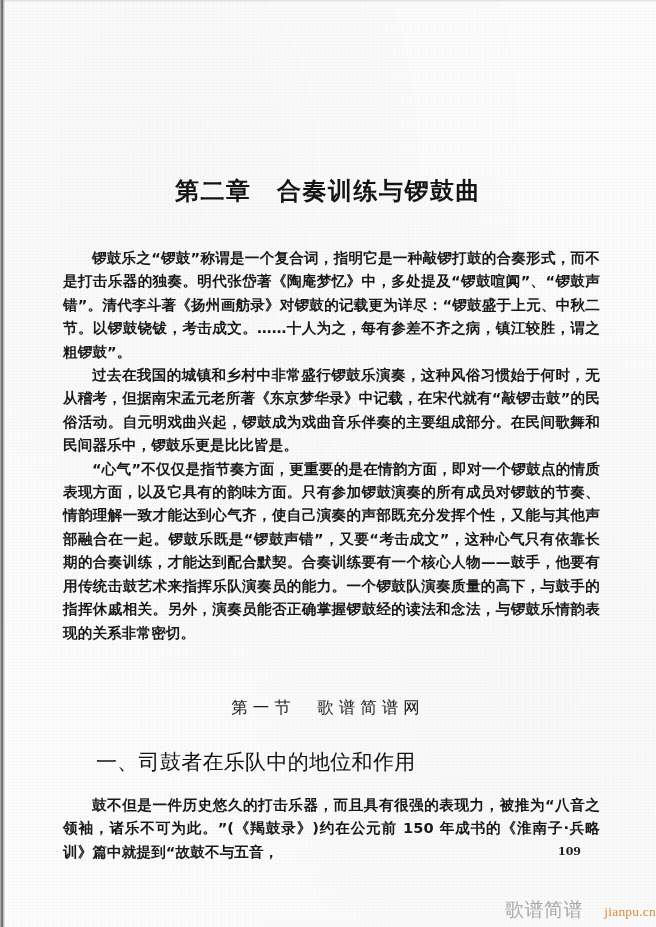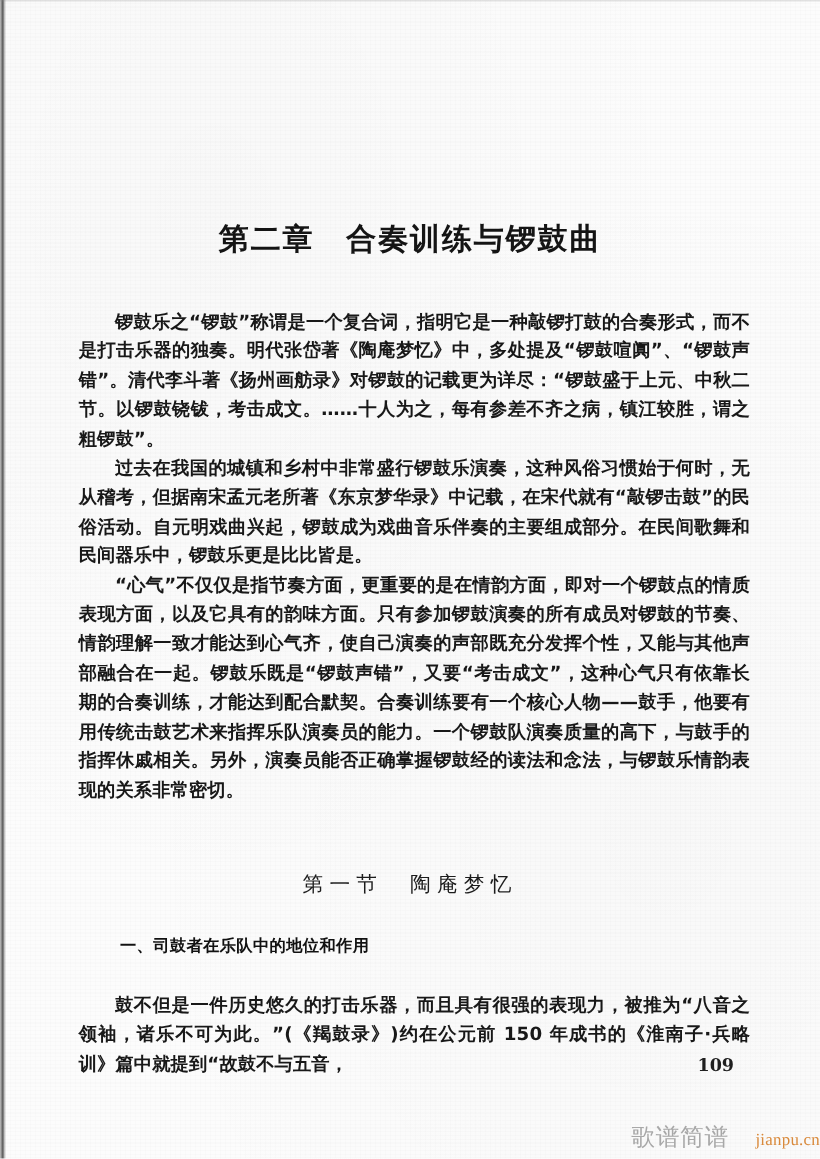--- a/index.html
+++ b/index.html
@@ -100,39 +100,39 @@
     font-weight: 500;
     color: #1c1c1c;
     white-space: pre;
   }
 
   
   .subsection-heading {
     position: absolute;
     left: 96px;
     top: 748px;
-    font-size: 13px;
-    font-weight: bold;
+    font-size: 21px;
+    font-weight: normal;
     letter-spacing: 0.3px;
     color: #111111;
   }
 
   .tail-block {
     position: absolute;
     left: 63px;
     top: 793px;
     width: 537px;
   }
 
   
   .page-number {
     position: absolute;
     left: 558px;
     top: 845px;
-    font-size: 14px;
+    font-size: 11px;
     font-weight: 600;
     color: #202020;
     font-family: "DejaVu Serif", "Liberation Serif", serif;
   }
 
   
   .watermark {
     position: absolute;
     left: 505px;
     top: 897px;
@@ -163,21 +163,21 @@
   <div class="content">
 
     <div class="chapter-title">第二章　合奏训练与锣鼓曲</div>
 
     <div class="body-block">
       <p class="para">锣鼓乐之“锣鼓”称谓是一个复合词，指明它是一种敲锣打鼓的合奏形式，而不是打击乐器的独奏。明代张岱著《陶庵梦忆》中，多处提及“锣鼓喧阗”、“锣鼓声错”。清代李斗著《扬州画舫录》对锣鼓的记载更为详尽：“锣鼓盛于上元、中秋二节。以锣鼓铙钹，考击成文。……十人为之，每有参差不齐之病，镇江较胜，谓之粗锣鼓”。</p>
       <p class="para">过去在我国的城镇和乡村中非常盛行锣鼓乐演奏，这种风俗习惯始于何时，无从稽考，但据南宋孟元老所著《东京梦华录》中记载，在宋代就有“敲锣击鼓”的民俗活动。自元明戏曲兴起，锣鼓成为戏曲音乐伴奏的主要组成部分。在民间歌舞和民间器乐中，锣鼓乐更是比比皆是。</p>
       <p class="para">“心气”不仅仅是指节奏方面，更重要的是在情韵方面，即对一个锣鼓点的情质表现方面，以及它具有的韵味方面。只有参加锣鼓演奏的所有成员对锣鼓的节奏、情韵理解一致才能达到心气齐，使自己演奏的声部既充分发挥个性，又能与其他声部融合在一起。锣鼓乐既是“锣鼓声错”，又要“考击成文”，这种心气只有依靠长期的合奏训练，才能达到配合默契。合奏训练要有一个核心人物——鼓手，他要有用传统击鼓艺术来指挥乐队演奏员的能力。一个锣鼓队演奏质量的高下，与鼓手的指挥休戚相关。另外，演奏员能否正确掌握锣鼓经的读法和念法，与锣鼓乐情韵表现的关系非常密切。</p>
     </div>
 
-    <div class="section-heading">第一节　陶庵梦忆</div>
+    <div class="section-heading">第一节　歌谱简谱网</div>
 
     <div class="subsection-heading">一、司鼓者在乐队中的地位和作用</div>
 
     <div class="tail-block">
       <p class="para">鼓不但是一件历史悠久的打击乐器，而且具有很强的表现力，被推为“八音之领袖，诸乐不可为此。”(《羯鼓录》)约在公元前 150 年成书的《淮南子·兵略训》篇中就提到“故鼓不与五音，</p>
     </div>
 
     <div class="page-number">109</div>
 
     <div class="watermark">

